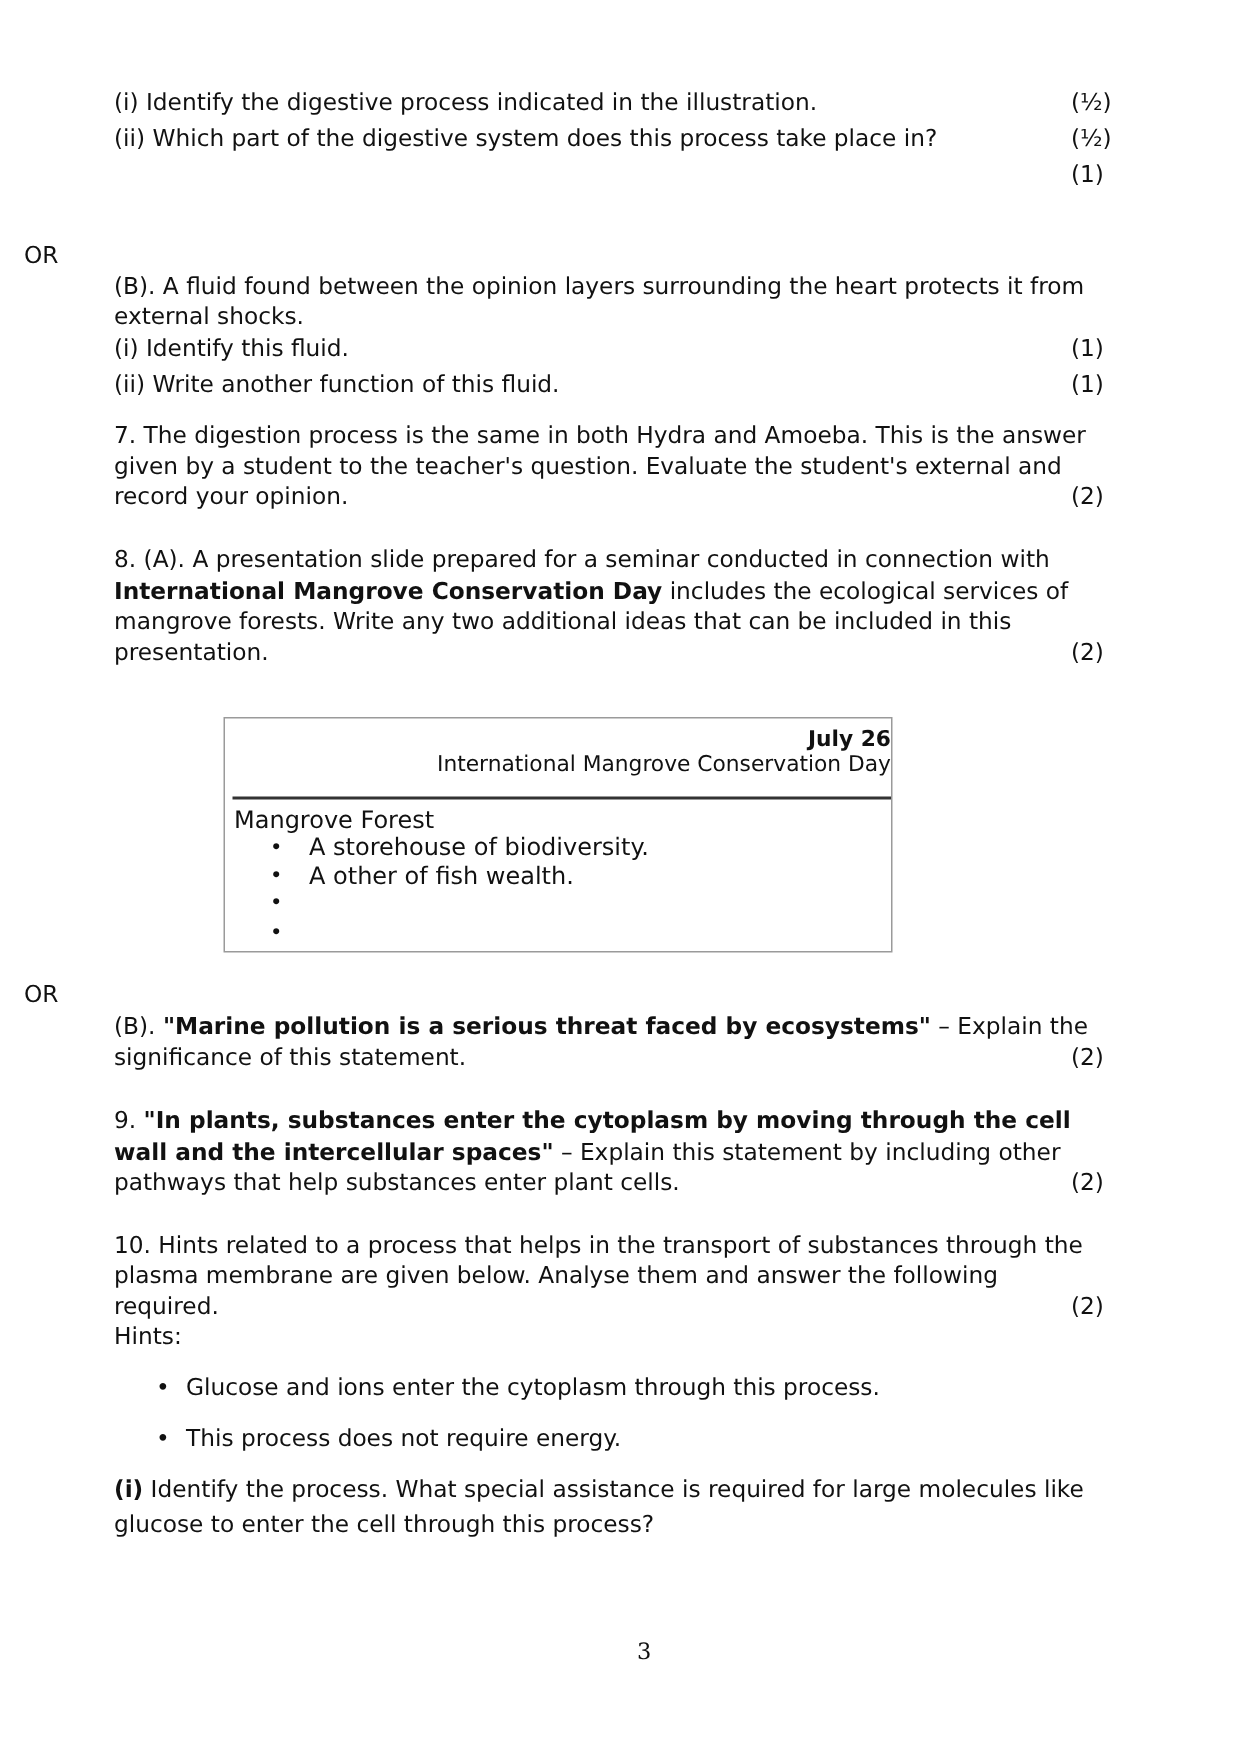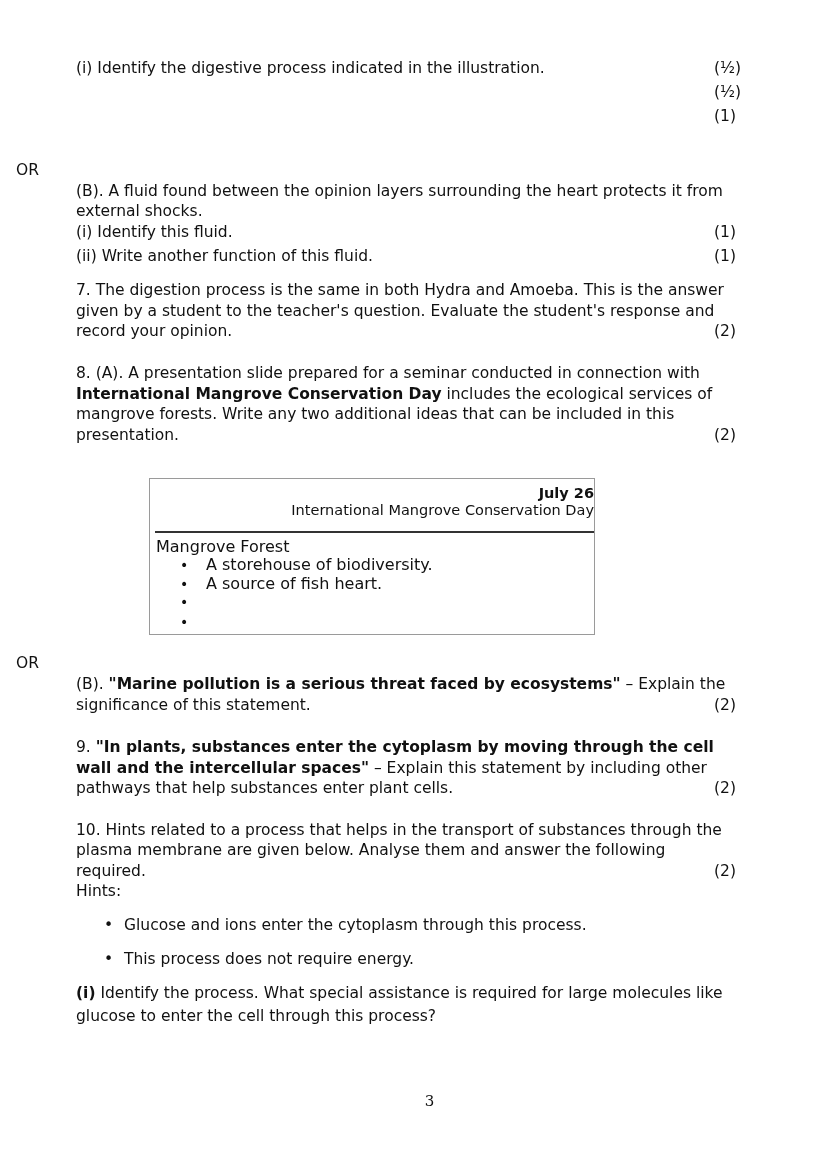--- a/index.html
+++ b/index.html
@@ -21,52 +21,53 @@
   .page-num { position: absolute; left: 0; width: 827px; text-align: center; top: 1092px; font-size: 15px;
               font-family: "DejaVu Serif", serif; }
 </style>
 </head>
 <body>
 
 <div class="page">
 
   <div class="line" style="top:58px">(i) Identify the digestive process indicated in the illustration.</div>
   <div class="mark" style="top:58px">(½)</div>
+  <div class="line" style="top:82px">(ii) Which part of the digestive system does this process take place in?</div>
   <div class="mark" style="top:82px">(½)</div>
   <div class="mark" style="top:106px">(1)</div>
 
   <div class="center" style="top:160px">OR</div>
 
   <div class="line" style="top:181px">(B). A fluid found between the opinion layers surrounding the heart protects it from</div>
   <div class="line" style="top:201px">external shocks.</div>
   <div class="line" style="top:222px">(i) Identify this fluid.</div>
   <div class="mark" style="top:222px">(1)</div>
   <div class="line" style="top:246px">(ii) Write another function of this fluid.</div>
   <div class="mark" style="top:246px">(1)</div>
 
   <div class="line" style="top:280px">7. The digestion process is the same in both Hydra and Amoeba. This is the answer</div>
-  <div class="line" style="top:301px">given by a student to the teacher's question. Evaluate the student's response and</div>
+  <div class="line" style="top:301px">given by a student to the teacher's question. Evaluate the student's external and</div>
   <div class="line" style="top:321px">record your opinion.</div>
   <div class="mark" style="top:321px">(2)</div>
 
   <div class="line" style="top:363px">8. (A). A presentation slide prepared for a seminar conducted in connection with</div>
   <div class="line" style="top:384px"><b>International Mangrove Conservation Day</b><span> includes the ecological services of</span></div>
   <div class="line" style="top:404px">mangrove forests. Write any two additional ideas that can be included in this</div>
   <div class="line" style="top:425px">presentation.</div>
   <div class="mark" style="top:425px">(2)</div>
 
   <div class="slide">
     <div class="slide-title" style="top:5px">July 26</div>
     <div class="slide-title" style="top:22px; font-weight:normal; font-size:14.5px;">International Mangrove Conservation Day</div>
     <div class="slide-rule"></div>
     <div class="slide-text" style="left:6px; top:59px">Mangrove Forest</div>
     <div class="bullet" style="top:77px">•</div>
     <div class="slide-text" style="left:56px; top:77px">A storehouse of biodiversity.</div>
     <div class="bullet" style="top:96px">•</div>
-    <div class="slide-text" style="left:56px; top:96px">A source of fish heart.</div>
+    <div class="slide-text" style="left:56px; top:96px">A other of fish wealth.</div>
     <div class="bullet" style="top:114px">•</div>
     <div class="slide-text" style="left:56px; top:114px"></div>
     <div class="bullet" style="top:134px">•</div>
     <div class="slide-text" style="left:56px; top:134px"></div>
   </div>
 
   <div class="center" style="top:653px">OR</div>
 
   <div class="line" style="top:674px"><span>(B). </span><b>"Marine pollution is a serious threat faced by ecosystems"</b><span> – Explain the</span></div>
   <div class="line" style="top:695px">significance of this statement.</div>

